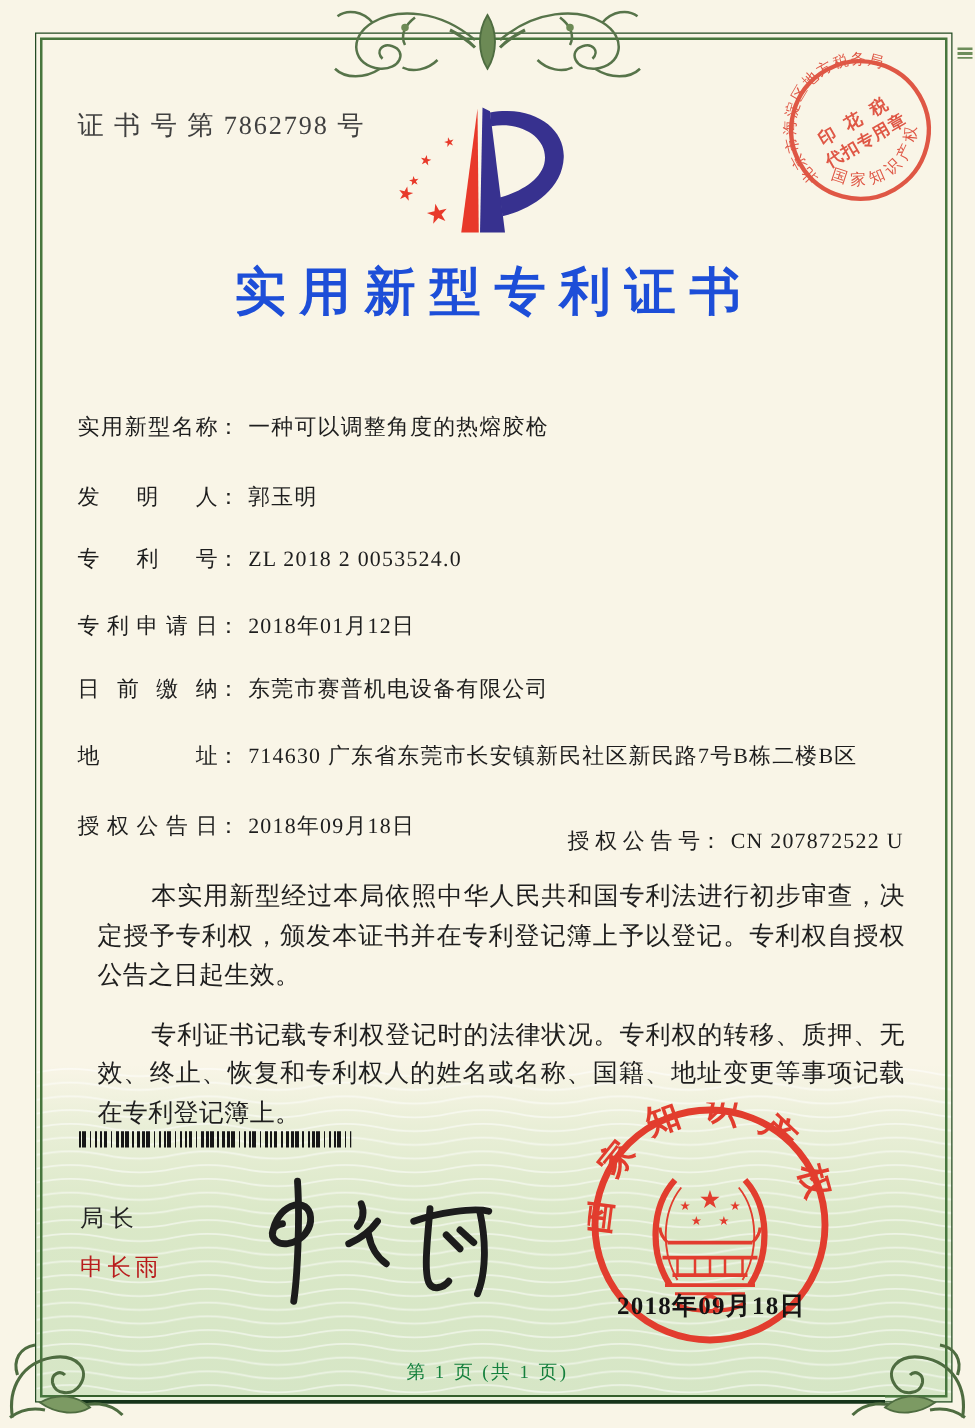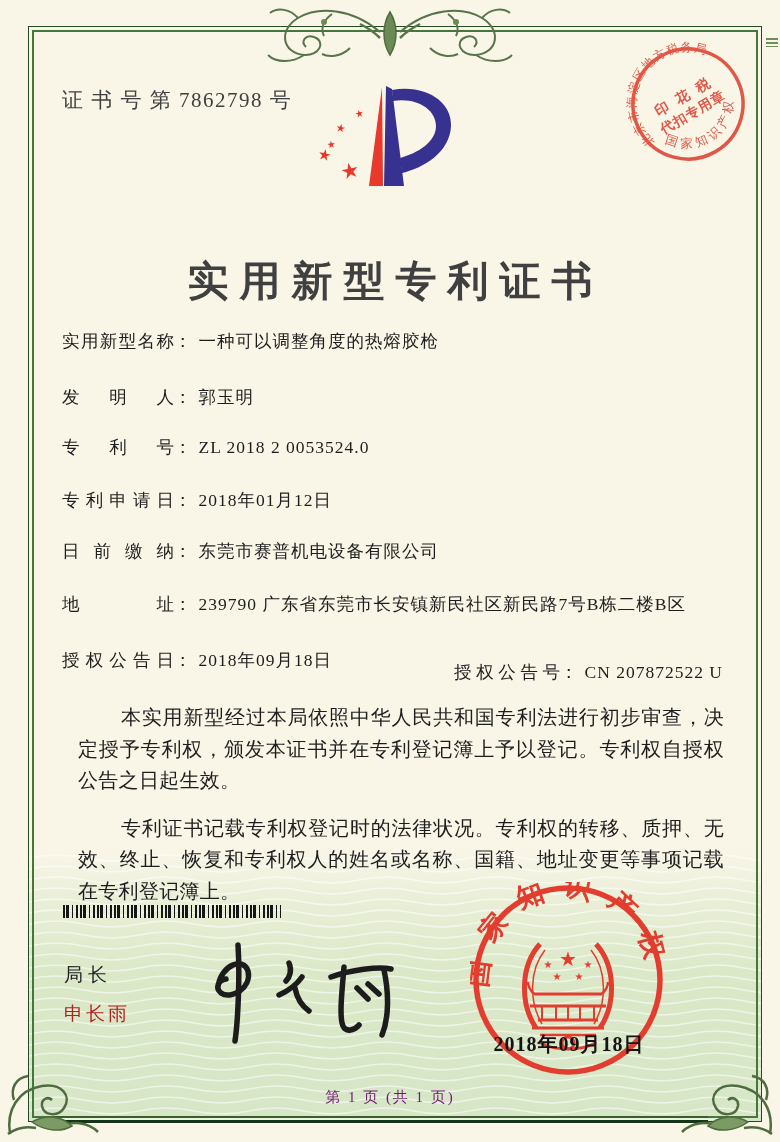--- a/index.html
+++ b/index.html
@@ -16,21 +16,21 @@
   
   .frame{left:28px;top:26px;width:734px;height:1096px;border:1.5px solid #234a23;z-index:1;box-sizing:border-box;}
   .frame-inner{position:absolute;left:3px;top:3px;right:3px;bottom:3px;border:2px solid #47763d;}
   .bottom-rule{left:54px;top:1116px;width:654px;height:7px;z-index:2;
     background:linear-gradient(to bottom,#35602c 0 2px,#edf3df 2px 4px,#16341a 4px 7px);}
   .artifact{left:766px;top:38px;width:12px;height:9px;z-index:1;
     background:repeating-linear-gradient(to bottom,#6d8d5a 0 2px,rgba(0,0,0,0) 2px 4px);}
   
   .cert-no{left:62px;top:86px;font-size:21px;letter-spacing:1.5px;color:#404040;z-index:2;}
   .title{left:0;width:780px;text-align:center;top:206px;font-size:41px;font-weight:bold;
-    letter-spacing:11px;text-indent:11px;color:#404040;z-index:2;margin-top:48px;}
+    letter-spacing:11px;text-indent:11px;color:#1d4ed8;z-index:2;}
   .row{left:62px;font-size:17.5px;line-height:30px;z-index:2;width:678px;}
   .flabel{display:inline-block;width:112px;text-align:justify;text-align-last:justify;vertical-align:top;}
   .fcolon{display:inline-block;margin-right:7px;vertical-align:top;}
   .fvalue{display:inline-block;letter-spacing:1px;max-width:552px;vertical-align:top;text-align:center;}
   .grant2{position:absolute;left:392px;top:12px;white-space:nowrap;}
   .grant2 .flabel{width:106px;}
   .paras{left:62px;top:686px;width:678px;z-index:2;}
   .paras p{margin:16px;font-size:20px;line-height:31.5px;text-align:justify;
     text-indent:2.15em;letter-spacing:0.3px;}
   .barcode{left:63px;top:905px;width:218px;height:13px;z-index:2;
@@ -40,21 +40,21 @@
   .signature{left:192px;top:933px;z-index:2;}
   .seal{left:470px;top:882px;z-index:3;}
   .seal-date{left:478px;top:1031px;width:182px;text-align:center;font-size:20px;
     letter-spacing:1px;font-weight:600;color:#141414;z-index:4;}
   .tax-stamp{left:612px;top:28px;z-index:3;opacity:0.92;}
   .logo{left:308px;top:84px;z-index:2;}
   .ornament-top{left:232px;top:0;z-index:4;}
   .corner-bl{left:2px;top:1070px;z-index:4;}
   .corner-br{left:678px;top:1070px;z-index:4;transform:scaleX(-1);}
   .footer{left:0;width:780px;text-align:center;top:1088px;font-size:15px;
-    letter-spacing:2px;color:#701a75;z-index:3;}
+    letter-spacing:2px;color:#15803d;z-index:3;}
   .star{font-family:"DejaVu Sans",sans-serif;}
 </style>
 </head>
 <body>
 
 <div class="abs tint"></div>
 <svg class="abs waves" width="733" height="270" viewBox="0 0 733 270">
   <defs>
     <pattern id="wv" width="110" height="11" patternUnits="userSpaceOnUse">
       <path d="M0 6 Q 27 0 55 6 T 110 6" fill="none" stroke="#ffffff" stroke-width="1.4" opacity="0.55"></path>
@@ -144,21 +144,21 @@
 <div class="abs row" style="top:432px">
   <span class="flabel">专利号</span><span class="fcolon">：</span><span class="fvalue">ZL 2018 2 0053524.0</span>
 </div>
 <div class="abs row" style="top:485px">
   <span class="flabel">专利申请日</span><span class="fcolon">：</span><span class="fvalue">2018年01月12日</span>
 </div>
 <div class="abs row" style="top:536px">
   <span class="flabel">日前缴纳</span><span class="fcolon">：</span><span class="fvalue">东莞市赛普机电设备有限公司</span>
 </div>
 <div class="abs row" style="top:589px">
-  <span class="flabel">地址</span><span class="fcolon">：</span><span class="fvalue">239790 广东省东莞市长安镇新民社区新民路7号B栋二楼B区</span>
+  <span class="flabel">地址</span><span class="fcolon">：</span><span class="fvalue">714630 广东省东莞市长安镇新民社区新民路7号B栋二楼B区</span>
 </div>
 <div class="abs row" style="top:645px">
   <span class="flabel">授权公告日</span><span class="fcolon">：</span><span class="fvalue">2018年09月18日</span>
   <span class="grant2">
     <span class="flabel">授权公告号</span><span class="fcolon">：</span><span class="fvalue">CN 207872522 U</span>
   </span>
 </div>
 
 <div class="abs paras">
   <p>本实用新型经过本局依照中华人民共和国专利法进行初步审查，决定授予专利权，颁发本证书并在专利登记簿上予以登记。专利权自授权公告之日起生效。</p>

